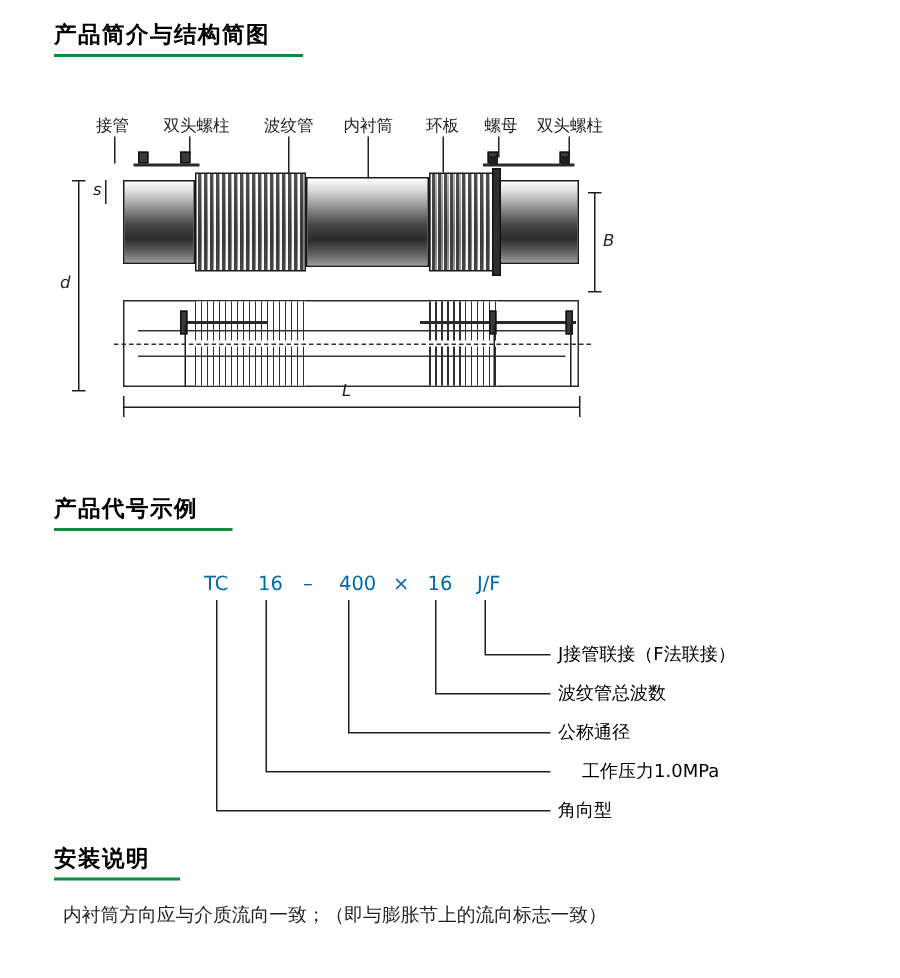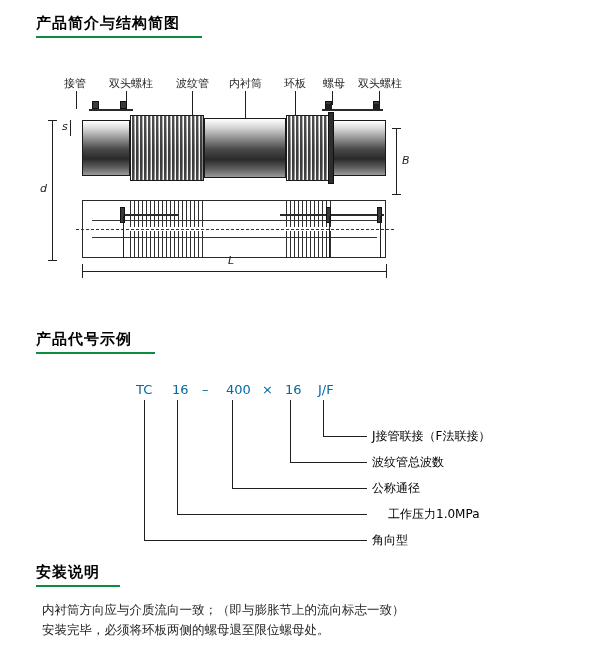--- a/index.html
+++ b/index.html
@@ -287,14 +287,13 @@
   <div class="code-note" style="left:332px; top:110px;">公称通径</div>
   <div class="code-note" style="left:348px; top:136px;">工作压力1.0MPa</div>
   <div class="code-note" style="left:332px; top:162px;">角向型</div>
 </div>
 
 <div class="section-title" style="left:36px; top:563px;">安装说明</div>
 <div class="title-rule" style="left:36px; top:585px; width:84px;"></div>
 
 <div id="install-notes">
   <div>内衬筒方向应与介质流向一致；（即与膨胀节上的流向标志一致）</div>
-  <div>安装完毕，必须将环板两侧的螺母退至限位螺母处。</div>
 </div>
 
 </body></html>

